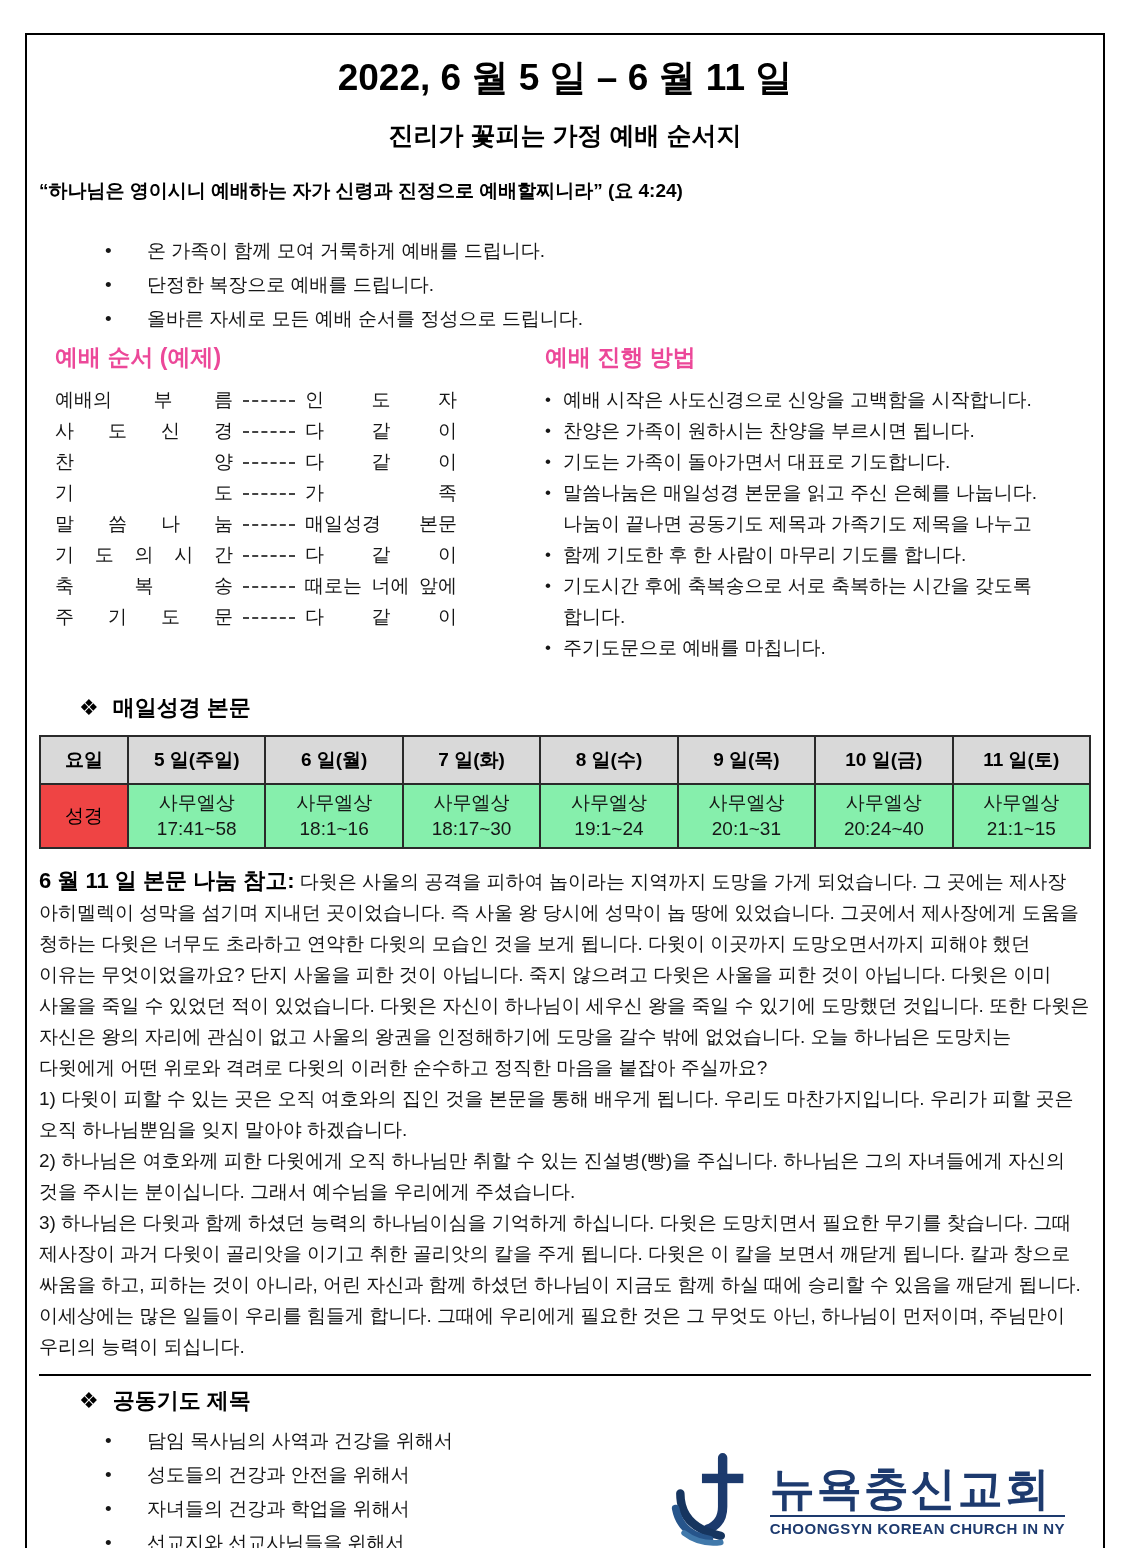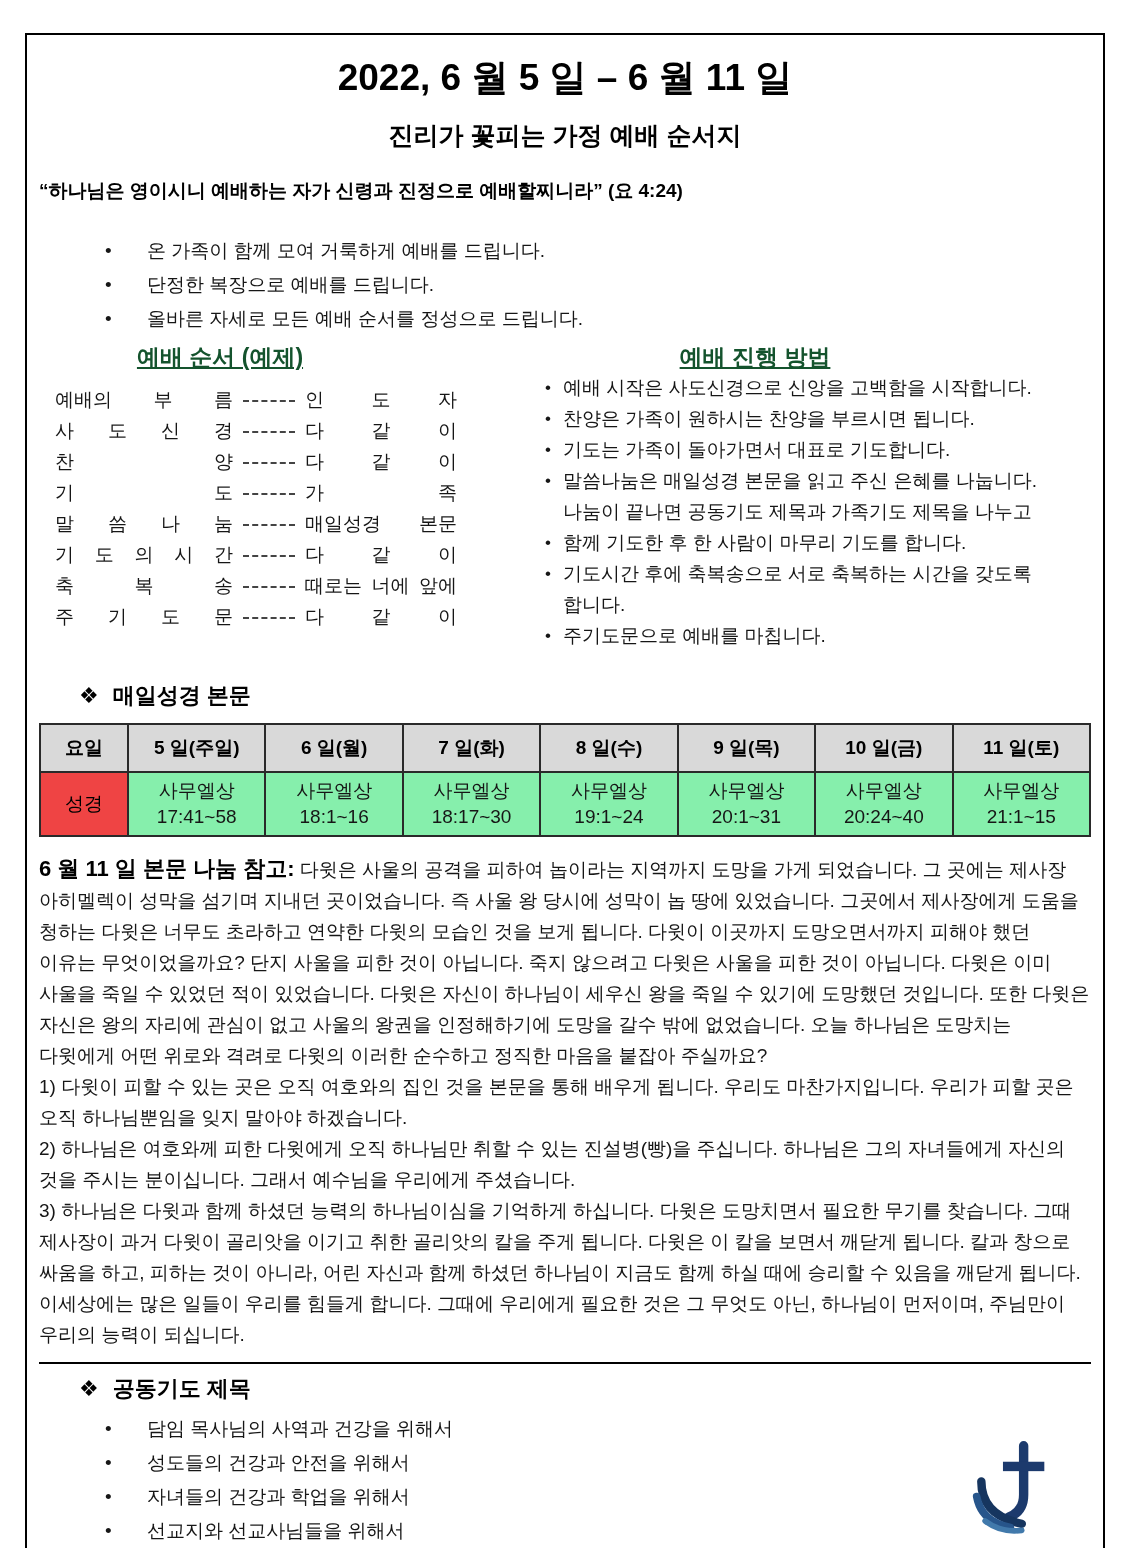--- a/index.html
+++ b/index.html
@@ -24,29 +24,29 @@
   .doc-title { text-align:center; font-size:37px; font-weight:800; color:#000; letter-spacing:0; }
   .doc-subtitle { text-align:center; font-size:25px; font-weight:800; color:#000; margin-top:16px; }
   .doc-quote { font-size:19px; font-weight:700; color:#000; margin-top:26px; }
   .intro-list { margin:30px 0 0 62px; }
   .intro-item { position:relative; padding-left:46px; font-size:19px; line-height:34px; }
   .intro-item::before { content:"•"; position:absolute; left:4px; top:0; font-size:19px; }
   
   .columns { display:flex; margin-top:6px; }
   .col-left { width:418px; padding-left:16px; flex:none; }
   .col-right { flex:1; padding-left:88px; }
-  .col-heading { font-size:23px; font-weight:800; color:#14532d; text-align:center; line-height:30px;text-decoration:underline; }
+  .col-heading { font-size:23px; font-weight:800; color:#ec4899; line-height:30px; }
   .col-left .col-heading { width:330px; }
   .col-right .col-heading { width:420px; }
   .order-list { margin-top:12px; }
   .order-row { display:flex; align-items:center; height:31px; font-size:19px; }
   .o-label { width:178px; flex:none; text-align:justify; text-align-last:justify; }
   .o-value { width:152px; flex:none; text-align:justify; text-align-last:justify; }
   .leader { flex:1; border-top:2px dashed #444; margin:0 10px; transform:translateY(1px); height:0; }
-  .method-list { }
+  .method-list { margin-top:12px; }
   .m-item { position:relative; padding-left:18px; font-size:19px; line-height:31px; }
   .m-item::before { content:"•"; position:absolute; left:0; top:0; font-size:17px; }
   .m-item.cont::before { content:""; }
   
   .section-heading { font-size:22px; font-weight:800; color:#000; margin:30px 0 0 40px; }
   .section-heading .marker { margin-right:14px; }
   table.scripture { width:100%; border-collapse:collapse; margin-top:12px; table-layout:fixed; }
   table.scripture th, table.scripture td { border:2px solid #2a2a2a; text-align:center; vertical-align:middle; }
   table.scripture th { background:#d9d9d9; font-size:19px; font-weight:800; height:48px; color:#000; }
   table.scripture td { height:64px; font-size:19px; background:#86efac; }
@@ -230,16 +230,21 @@
     </div>
 
     <div class="logo">
       <svg class="logo-icon" viewBox="0 0 100 100" xmlns="http://www.w3.org/2000/svg">
         <path d="M56 4 L56 56 Q56 74 40 80" stroke="#1c3a6d" stroke-width="10" fill="none" stroke-linecap="round"></path>
         <rect x="34" y="21" width="44" height="10" fill="#1c3a6d"></rect>
         <path d="M11 42 Q11 78 54 87" stroke="#16355f" stroke-width="9" fill="none" stroke-linecap="round"></path>
         <path d="M6 58 Q11 85 42 91" stroke="#27558b" stroke-width="8" fill="none" stroke-linecap="round"></path>
         <path d="M15 84 Q32 97 54 94" stroke="#4179ab" stroke-width="6" fill="none" stroke-linecap="round"></path>
       </svg>
+      <div class="logo-text">
+        <div class="logo-korean">뉴욕충신교회</div>
+        <div class="logo-rule"></div>
+        <div class="logo-english">CHOONGSYN KOREAN CHURCH IN NY</div>
+      </div>
     </div>
   </div>
 
 </div>
 
 </body></html>

